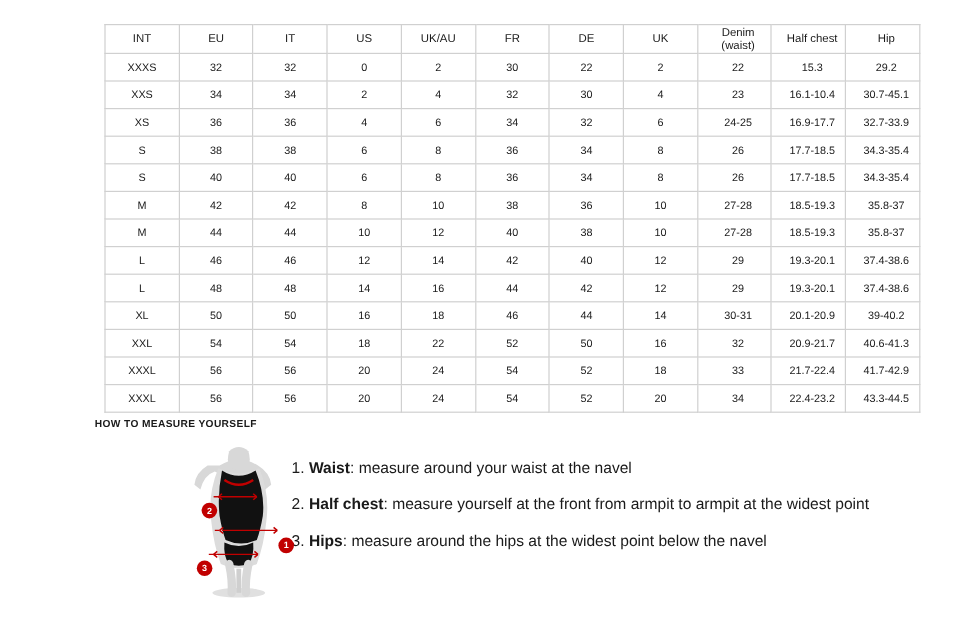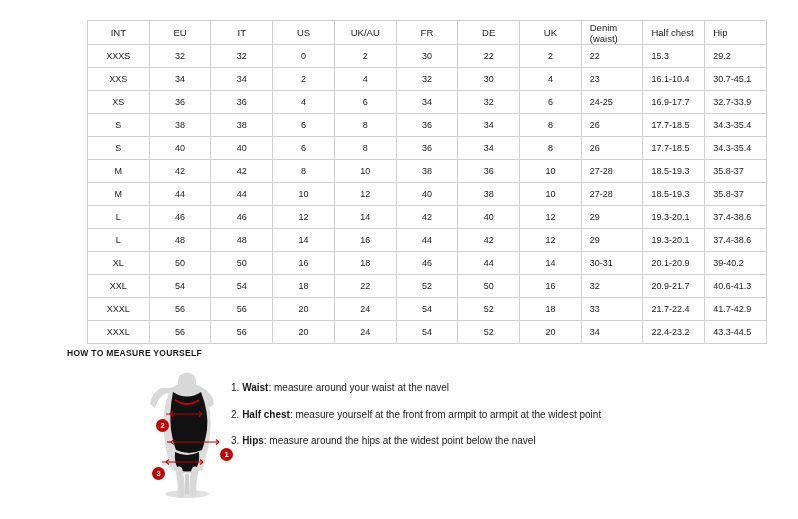--- a/index.html
+++ b/index.html
@@ -34,27 +34,27 @@
     height: 22px;
     padding: 0 2px;
     color: #1a1a1a;
   }
   #size-table thead th {
     font-size: 9.5px;
     height: 23px;
   }
   
   #size-table td.left, #size-table th.left {
-    text-align: left;
+    text-align: center;
     padding-left: 8px;
   }
 
   .measure-section {
     position: absolute;
-    left: 67px;
+    left: 79px;
     top: 348px;
     width: 690px;
   }
   .measure-title {
     font-size: 8.5px;
     font-weight: bold;
     letter-spacing: 0.3px;
     color: #1a1a1a;
     margin-bottom: 12px;
   }
@@ -66,21 +66,21 @@
     position: relative;
     width: 160px;
     height: 130px;
     flex: 0 0 160px;
   }
   .notes {
     margin-left: 4px;
     padding-top: 12px;
   }
   .note {
-    font-size: 10px;
+    font-size: 13px;
     line-height: 1.25;
     color: #1a1a1a;
     margin-bottom: 14px;
   }
   .note b { font-weight: bold; }
 
   .badge {
     position: absolute;
     width: 13px;
     height: 13px;

